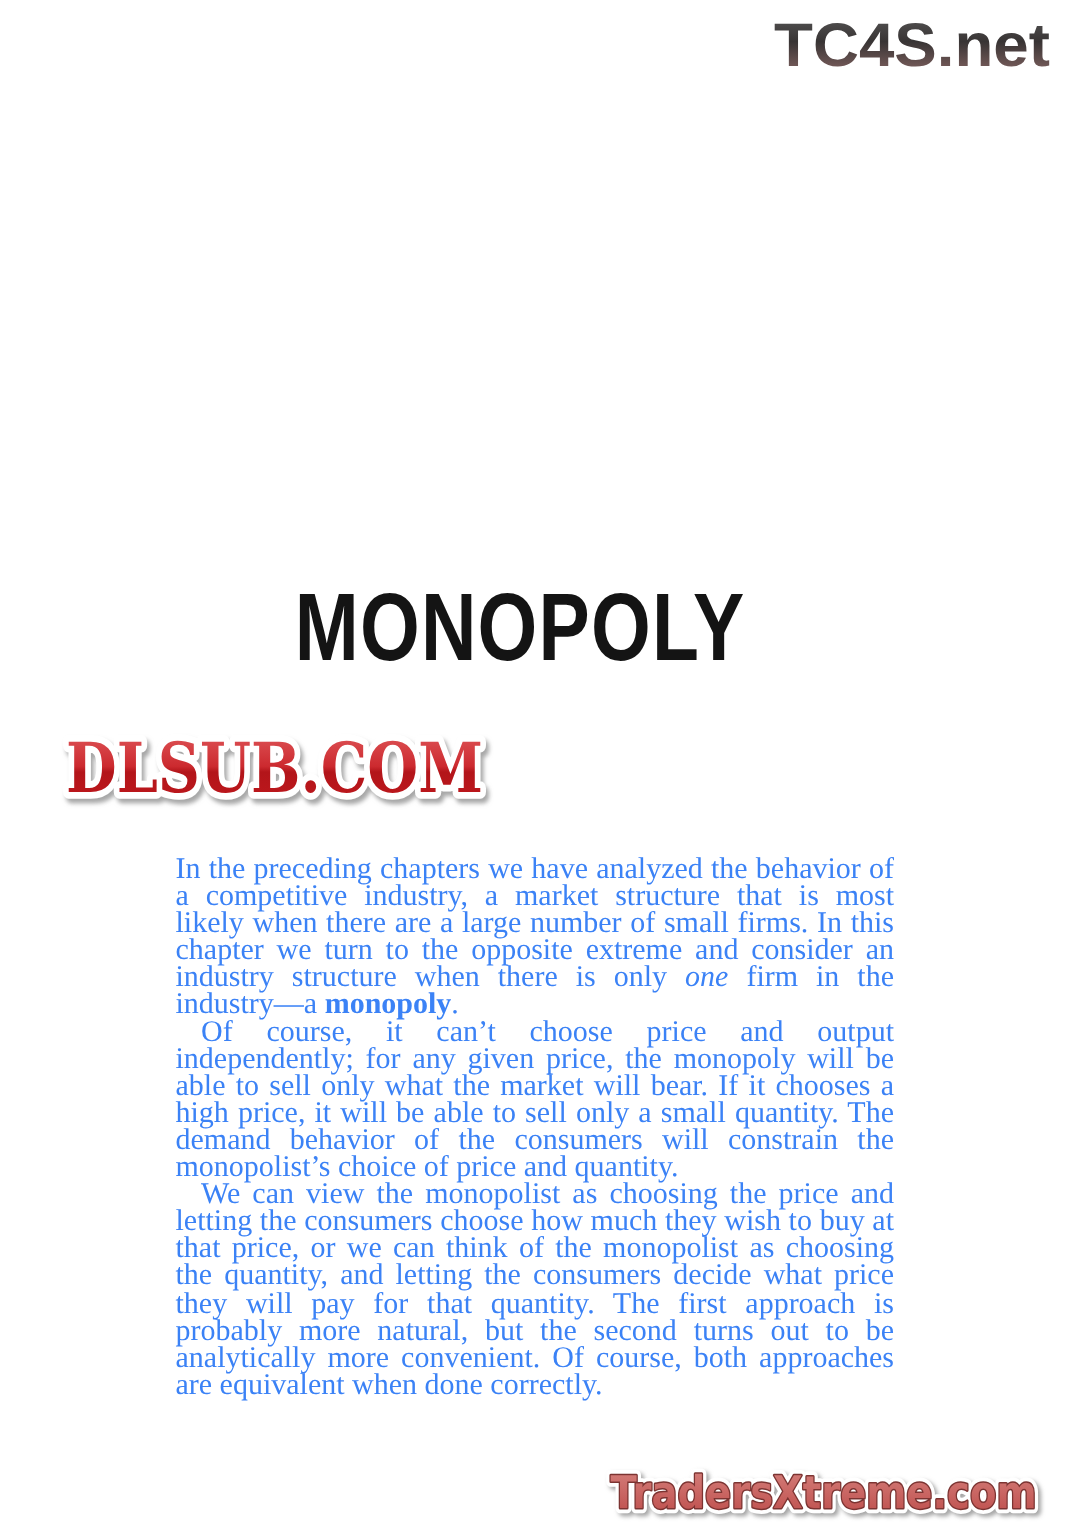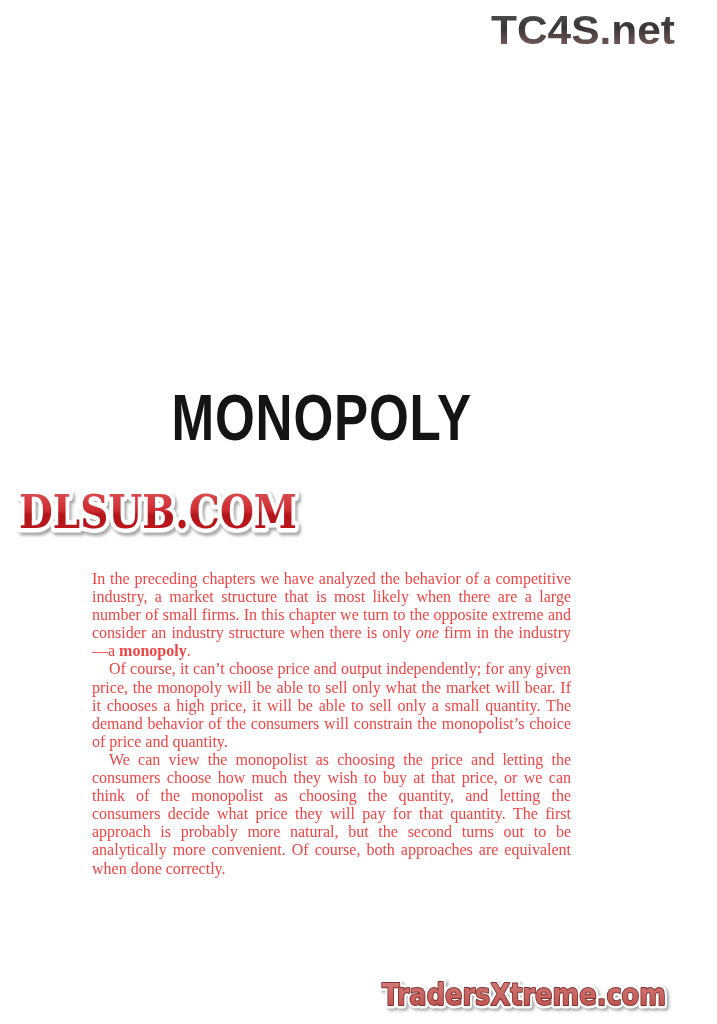--- a/index.html
+++ b/index.html
@@ -3,20 +3,21 @@
 <meta charset="utf-8">
 <style>
   html, body { margin: 0; padding: 0; background: #ffffff; }
   .page {
     position: relative;
     width: 682px;
     height: 1024px;
     background: #ffffff;
     overflow: hidden;
     font-family: "Liberation Serif", serif;
+    margin-left: 25px;
   }
 
   
   .wm-top {
     position: absolute;
     top: 5px;
     right: 3px;
     width: 192px;
     height: 50px;
   }
@@ -81,23 +82,23 @@
   .wm-mid svg { display: inline-block; }
   .wm-shadowed { filter: drop-shadow(2.5px 3px 1.5px rgba(95, 95, 95, 0.55)); }
 
   
   .body-text {
     position: absolute;
     left: 92px;
     top: 570px;
     width: 479px;
     font-family: "Liberation Serif", serif;
-    font-size: 16px;
+    font-size: 20px;
     line-height: 18.1px;
-    color: #ef4444;
+    color: #3b82f6;
     text-align: justify;
   }
   .body-text p { margin: 0; }
   .body-text p.indent { text-indent: 17px; }
 
   
   .wm-bottom {
     position: absolute;
     right: 8px;
     bottom: 7px;

